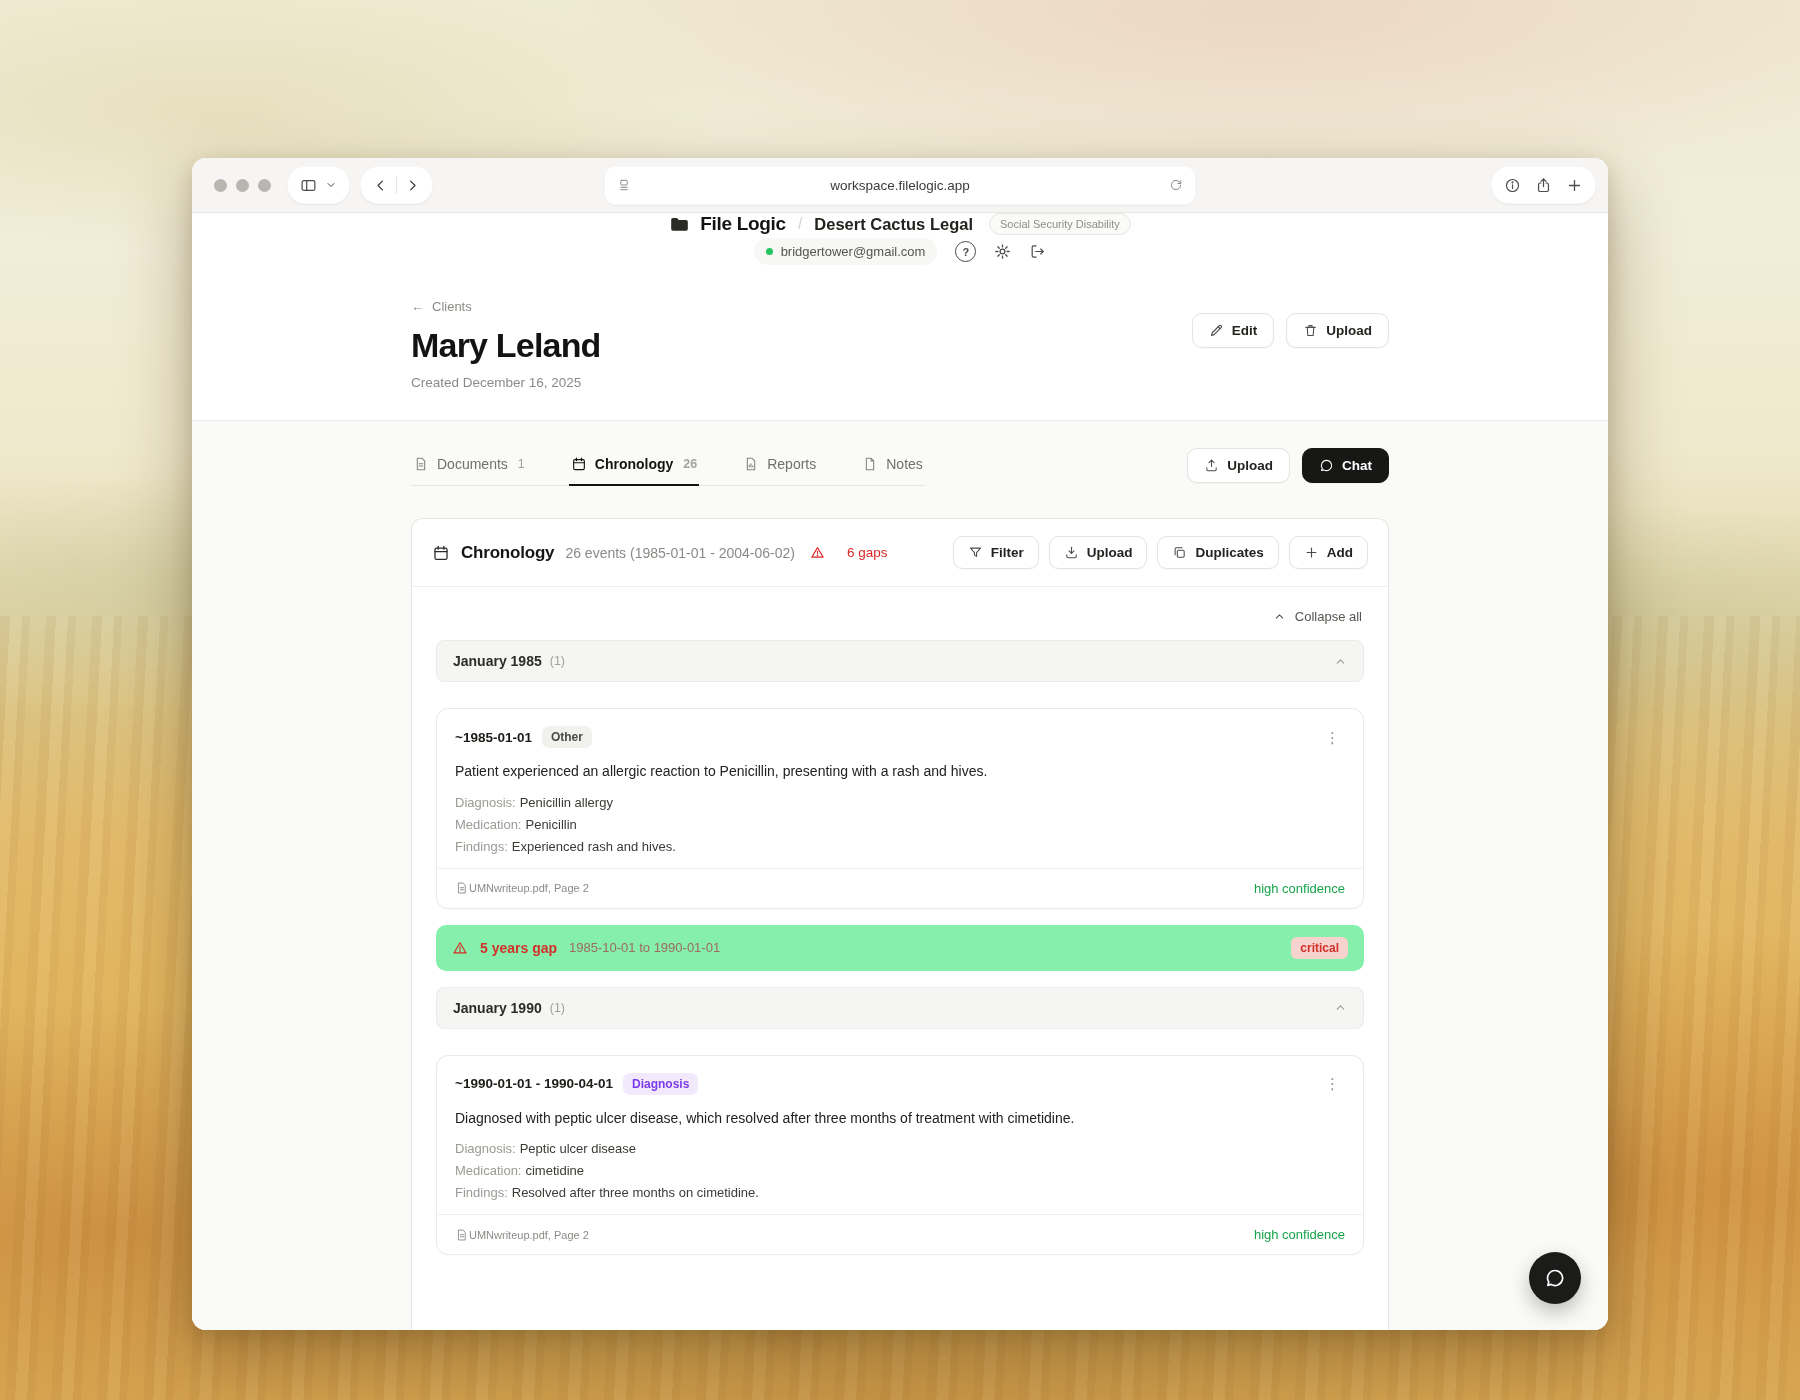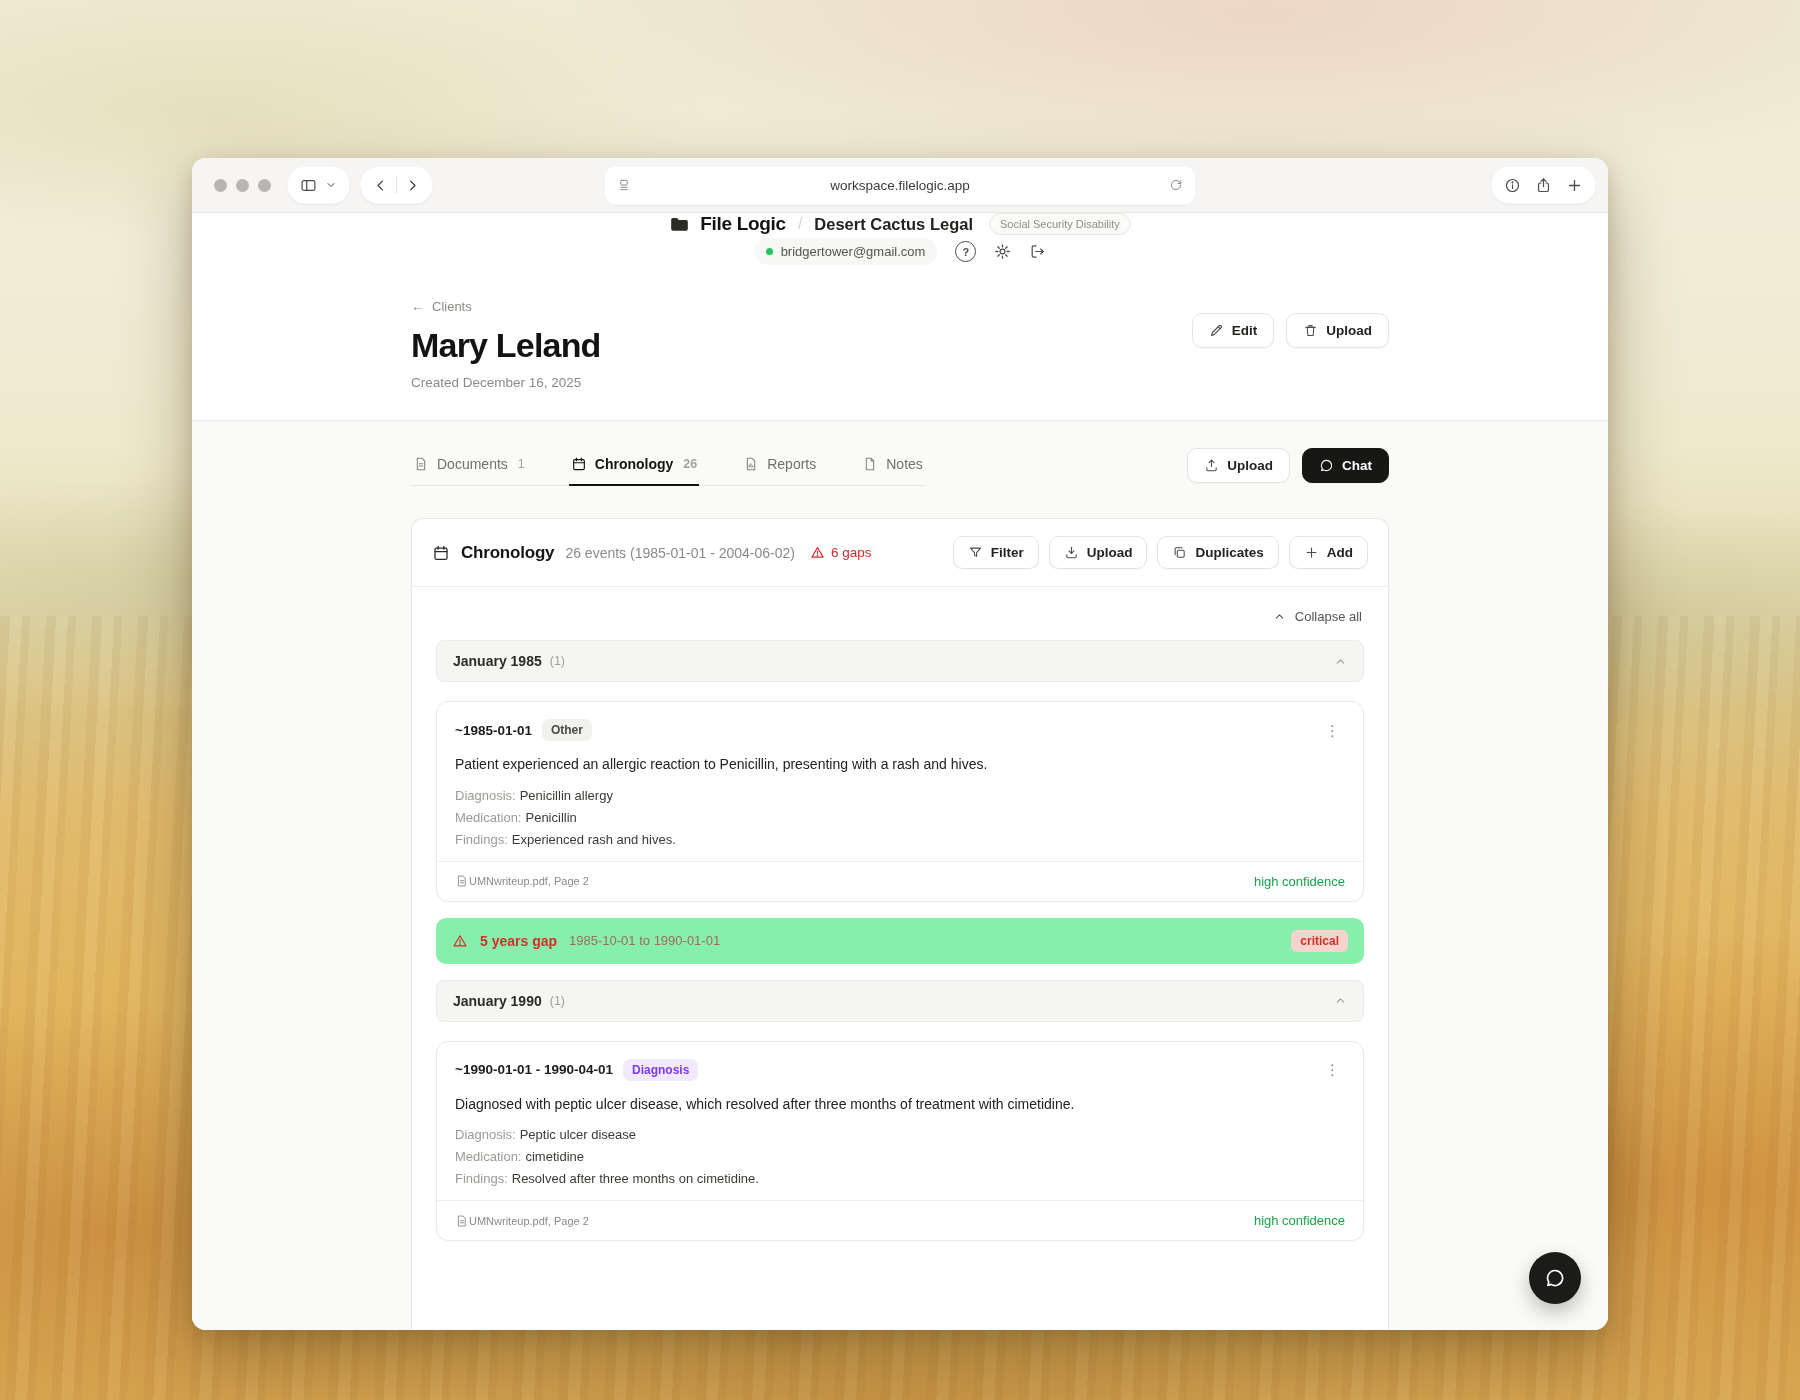--- a/index.html
+++ b/index.html
@@ -87,28 +87,28 @@
   .tab .ic{width:16px;height:16px;color:#84837f;}
   .tabs-actions{display:flex;gap:12px;padding-left:12px;}
   
   .panel{width:976px;margin:32px auto 0;background:#fff;border:1px solid #e9e8e5;border-bottom:none;
     border-radius:12px 12px 0 0;box-shadow:0 1px 2px rgba(0,0,0,.03);flex:1;}
   .panel-head{display:flex;align-items:center;justify-content:space-between;
     padding:17px 20px;border-bottom:1px solid #efeeeb;}
   .ph-left{display:flex;align-items:center;gap:11px;}
   .ph-title{font-size:17px;font-weight:700;color:#151513;letter-spacing:-.2px;}
   .ph-summary{font-size:14px;color:#8b8a86;}
-  .ph-gaps{display:flex;align-items:center;gap:6px;font-size:13.5px;color:#dc2626;margin-left:4px;}
+  .ph-gaps{display:flex;align-items:center;gap:22px;font-size:13.5px;color:#dc2626;margin-left:4px;}
   .ph-actions{display:flex;gap:10px;}
   .btn-sm{padding:8px 14px;font-size:13.5px;font-weight:600;}
   .panel-body{padding:14px 24px 30px;}
   .collapse-row{display:flex;justify-content:flex-end;padding:8px 2px 16px;}
   .collapse-all{display:flex;align-items:center;gap:9px;font-size:13px;color:#55544f;cursor:pointer;}
   .group-head{display:flex;align-items:center;background:#f5f5f3;border:1px solid #ebebe8;
-    border-radius:8px;padding:12px 16px;margin-bottom:19px;cursor:pointer;}
+    border-radius:8px;padding:12px 16px;margin-bottom:26px;cursor:pointer;}
   .group-month{font-size:14px;font-weight:700;color:#2c2b27;}
   .group-count{font-size:12.5px;color:#a1a09b;margin-left:8px;}
   .group-chev{margin-left:auto;color:#9b9a95;}
   .event-card{background:#fff;border:1px solid #eae9e6;border-radius:12px;padding:17px 18px 0;
     margin-bottom:16px;box-shadow:0 1px 2px rgba(0,0,0,.02);}
   .ev-top{display:flex;align-items:center;gap:10px;}
   .ev-date{font-size:13.5px;font-weight:700;color:#1d1c19;}
   .badge{font-size:12px;font-weight:600;border-radius:7px;padding:4px 9px;}
   .badge-other{background:#f1f1ee;color:#4a4944;}
   .badge-diagnosis{background:#f2eafc;color:#7c3aed;}

